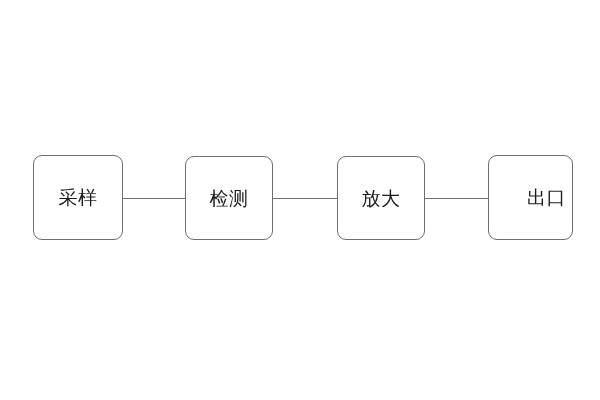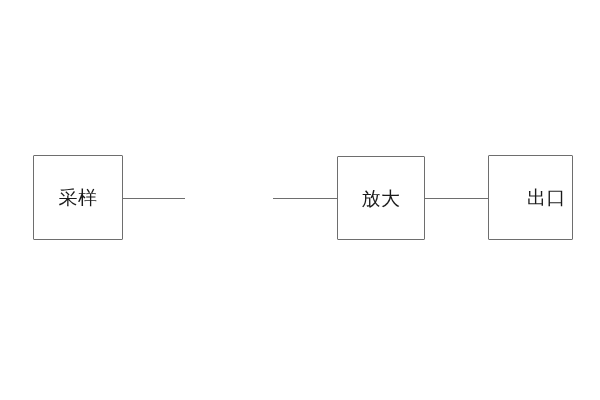--- a/index.html
+++ b/index.html
@@ -28,21 +28,21 @@
     top: 0;
     width: 600px;
     height: 400px;
   }
 
   .node {
     position: absolute;
     box-sizing: border-box;
     background: #ffffff;
     border: 1.5px solid #6e6e6e;
-    border-radius: 1px;
+    border-radius: 9px;
     display: flex;
     align-items: center;
     justify-content: center;
     z-index: 2;
   }
 
   .node-label {
     font-size: 19px;
     line-height: 1;
     color: #1a1a1a;
@@ -67,20 +67,23 @@
     <div class="connector" style="left:123px; top:198px; width:62px;"></div>
 
     <div class="connector" style="left:273px; top:198px; width:64px;"></div>
 
     <div class="connector" style="left:425px; top:198px; width:63px;"></div>
 
     <div class="node" style="left:33px; top:155px; width:90px; height:85px;">
       <span class="node-label">采样</span>
     </div>
 
+    <div class="node" style="left:185px; top:156px; width:88px; height:84px;">
+      <span class="node-label">检测</span>
+    </div>
 
     <div class="node" style="left:337px; top:156px; width:88px; height:84px;">
       <span class="node-label">放大</span>
     </div>
 
     <div class="node" style="left:488px; top:155px; width:85px; height:85px;padding-left:32px;">
       <span class="node-label">出口</span>
     </div>
 
   </div>

